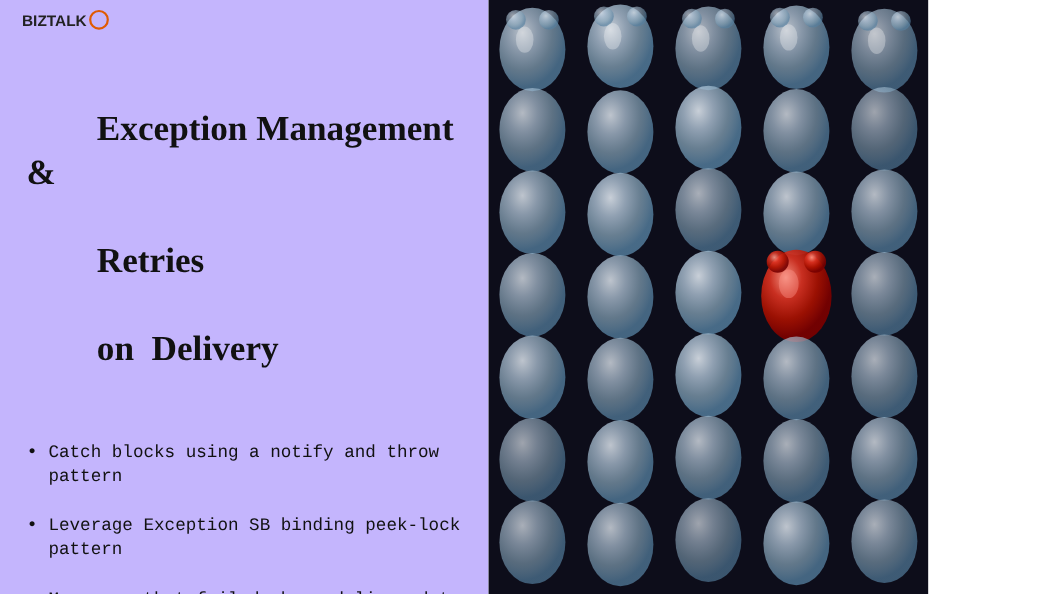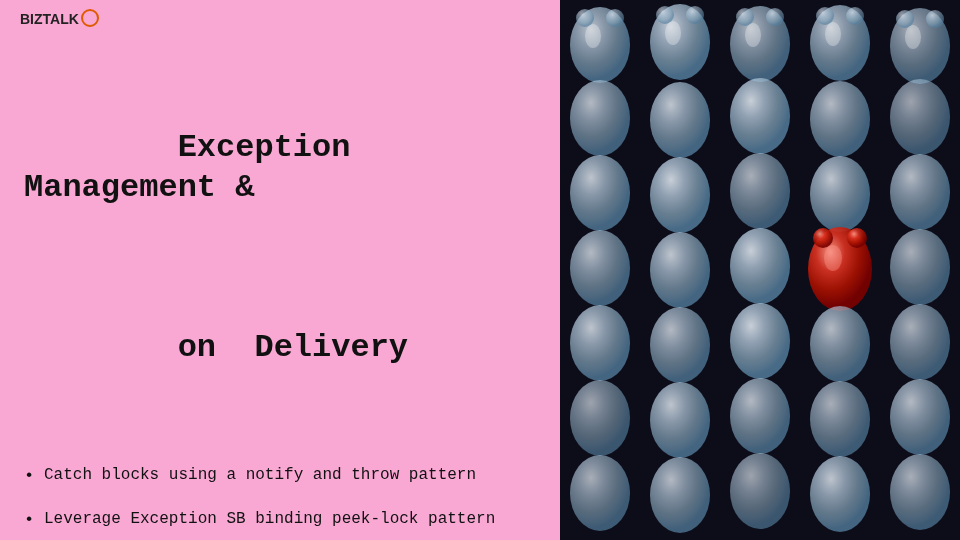--- a/index.html
+++ b/index.html
@@ -15,49 +15,48 @@
     }
 
     .slide {
       display: flex;
       width: 960px;
       height: 540px;
       position: relative;
     }
 
     .left-panel {
-      width: 560px;
-      height: 540px;
-      background: #f9a8d4;
+      width: 444px;
+      height: 540px;
+      background: #c4b5fd;
       display: flex;
       flex-direction: column;
       padding: 0 0 0 0;
       position: relative;
-      gap: 32px;
     }
 
     .logo-bar {
       padding: 10px 20px;
       display: flex;
       align-items: center;
     }
 
     .logo-biztalk {
       color: #222;
       font-weight: 900;
       font-family: Arial, sans-serif;
       font-size: 14px;
     }
 
     .title-area {
       padding: 18px 24px 24px 24px;
     }
 
     .main-title {
-      font-family: Liberation Mono, monospace;
+      font-family: Liberation Serif, serif;
       font-size: 32px;
       font-weight: bold;
       color: #111;
       line-height: 1.25;
       white-space: pre-wrap;
     }
 
     .bullet-list {
       padding: 0 24px;
       list-style: none;
@@ -119,21 +118,21 @@
   <div class="left-panel">
 
     <div class="logo-bar">
       <span class="logo-biztalk">BIZTALK</span>
       <span class="logo-circle"></span>
     </div>
 
     <div class="title-area">
       <div class="main-title">
         <span>Exception Management &amp;</span><br>
-        <br>
+        <span>Retries</span><br>
         <span>on  Delivery</span>
       </div>
     </div>
 
     <ul class="bullet-list">
       <li>
         <span>Catch blocks using a notify and
    throw pattern</span>
       </li>
       <li>

